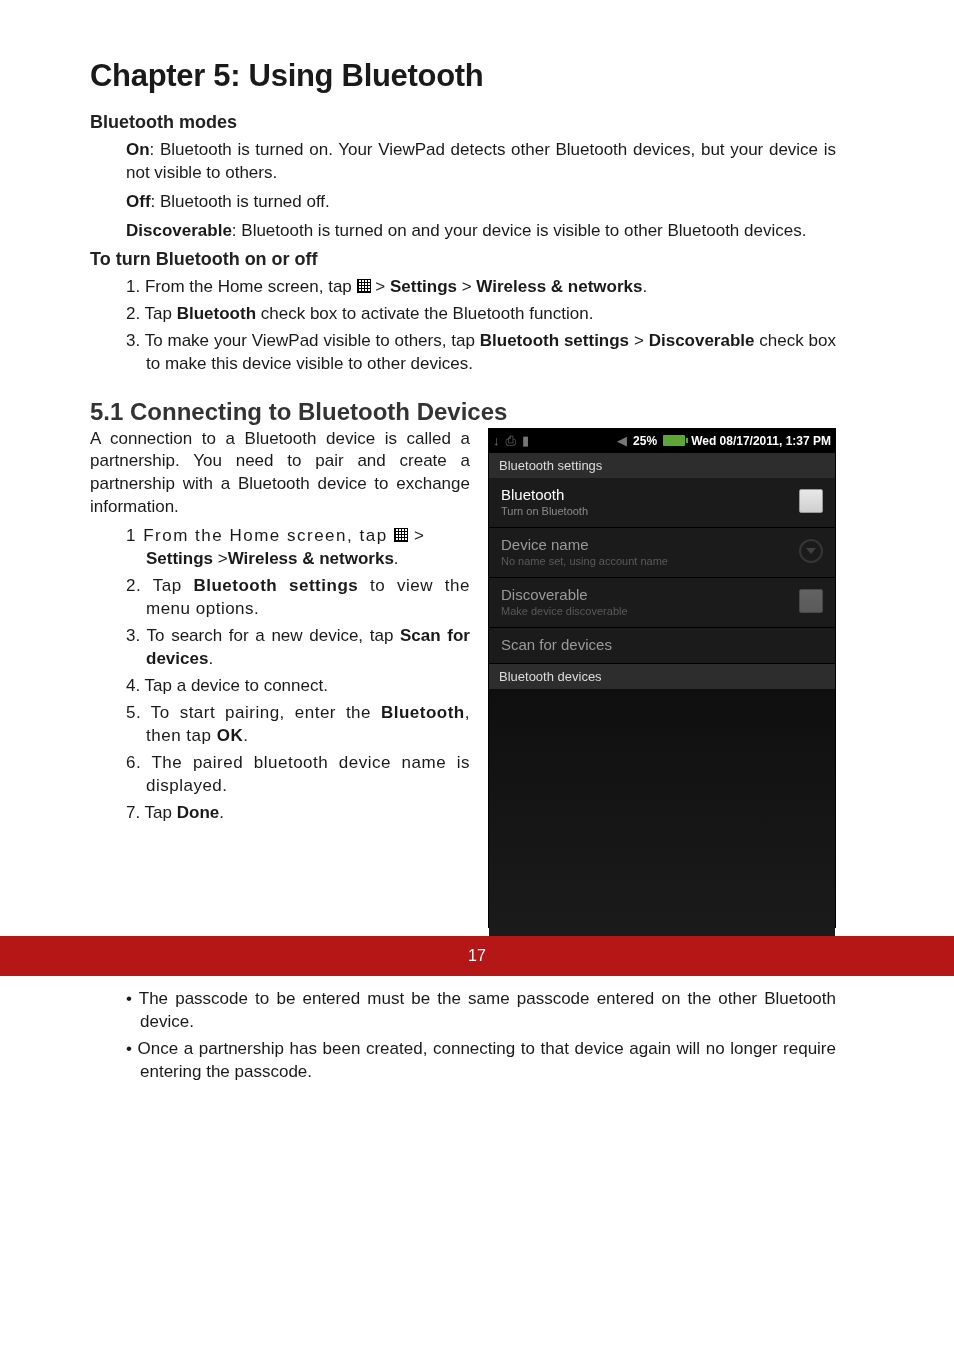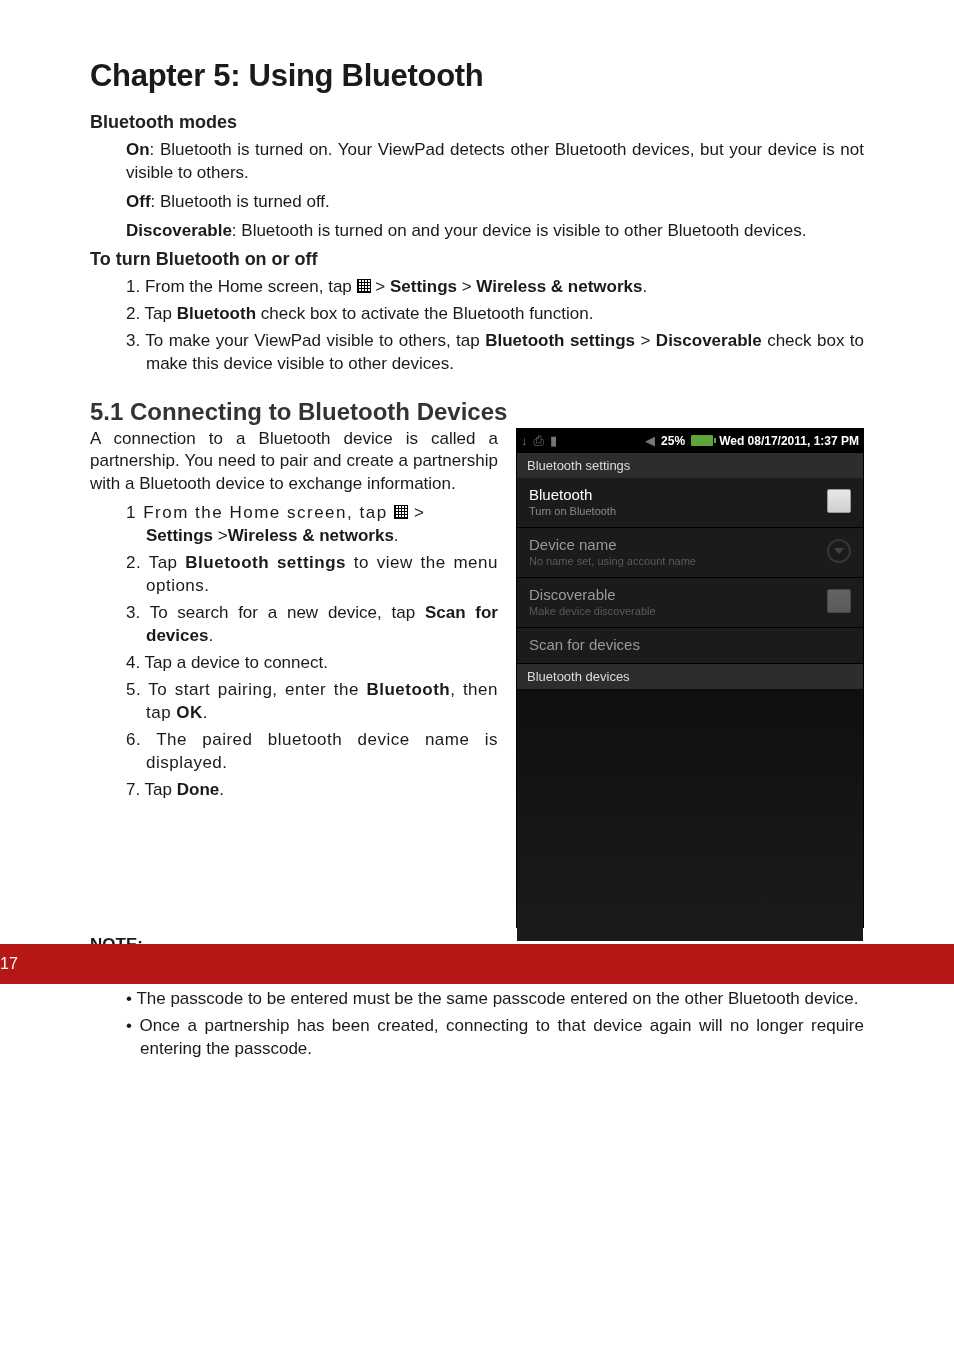--- a/index.html
+++ b/index.html
@@ -1,17 +1,17 @@
 <!DOCTYPE html>
 <html><head>
 <meta charset="utf-8">
 <style>
   * { box-sizing: border-box; margin: 0; padding: 0; }
   html, body { width: 954px; height: 1350px; background: #ffffff; font-family: Arial, Helvetica, sans-serif; color: #1a1a1a; }
-  .page { width: 954px; height: 992px; position: relative; padding: 58px 90px 0 90px; }
+  .page { width: 954px; height: 992px; position: relative; padding: 58px 118px 0 90px; }
   h1.chapter { font-size: 31px; font-weight: bold; margin-bottom: 18px; letter-spacing: -0.3px; }
   h2.section { font-size: 24px; font-weight: bold; color: #333; margin-top: 22px; margin-bottom: 2px; }
   h3.sub { font-size: 18px; font-weight: bold; color: #222; margin-top: 2px; margin-bottom: 6px; }
   .indent { margin-left: 36px; }
   .justify { text-align: justify; }
   p, li { font-size: 17px; line-height: 1.35; color: #1a1a1a; }
   p { margin-bottom: 6px; }
   ol { list-style: none; padding: 0; }
   ol > li { margin-bottom: 4px; text-indent: -20px; padding-left: 20px; }
   .bold { font-weight: bold; }
@@ -20,21 +20,21 @@
     repeating-linear-gradient(90deg,#000 0 1px,transparent 1px 3px);
     border: 1px solid #000;
   }
   .two-col { display: flex; gap: 18px; align-items: flex-start; }
   .left { flex: 1 1 auto; }
   .right { flex: 0 0 348px; }
   .note-head { font-size: 17px; font-weight: bold; margin-top: 6px; }
   ul.bullets { list-style: none; margin-left: 36px; padding: 0; margin-top: 32px; }
   ul.bullets > li { text-indent: -14px; padding-left: 14px; margin-bottom: 4px; }
   ul.bullets > li::before { content: "• "; }
-  .footer { position: absolute; left: 0; right: 0; bottom: 8px; height: 40px; background: #b51616; color: #fff; font-size: 16px; line-height: 40px; }
+  .footer { position: absolute; left: 0; right: 0; bottom: 16px; height: 40px; background: #b51616; color: #fff; text-align: center; font-size: 16px; line-height: 40px; }
   .letterspace { letter-spacing: 1.5px; }
   .letterspace2 { letter-spacing: 0.5px; }
   
   .shot { width: 348px; height: 500px; background: #181818; border: 1px solid #000; color: #ddd; font-family: Arial, sans-serif; }
   .statusbar { height: 24px; background: #000; display: flex; align-items: center; padding: 0 4px; font-size: 11px; color: #bbb; }
   .statusbar .icons { display: flex; gap: 6px; align-items: center; }
   .statusbar .spacer { flex: 1; }
   .statusbar .right-group { display: flex; gap: 6px; align-items: center; }
   .batt { width: 22px; height: 11px; background: #5ea63a; display: inline-block; border-radius: 1px; position: relative; }
   .batt::after { content:""; position:absolute; right:-3px; top:3px; width:2px; height:5px; background:#5ea63a; }

